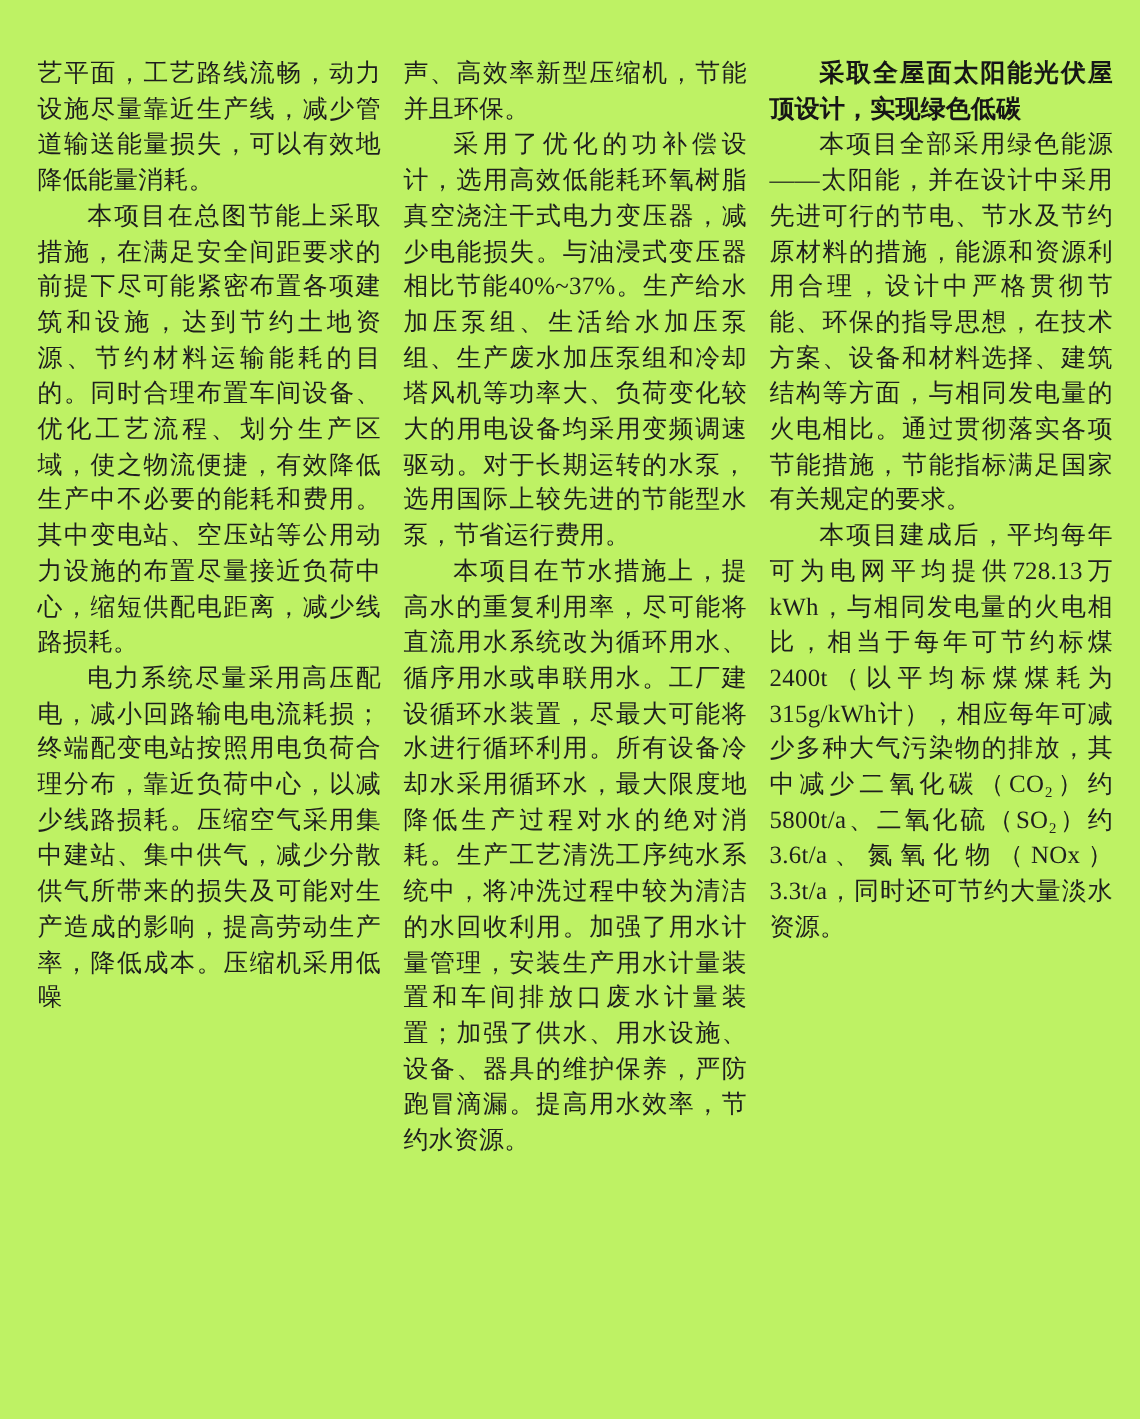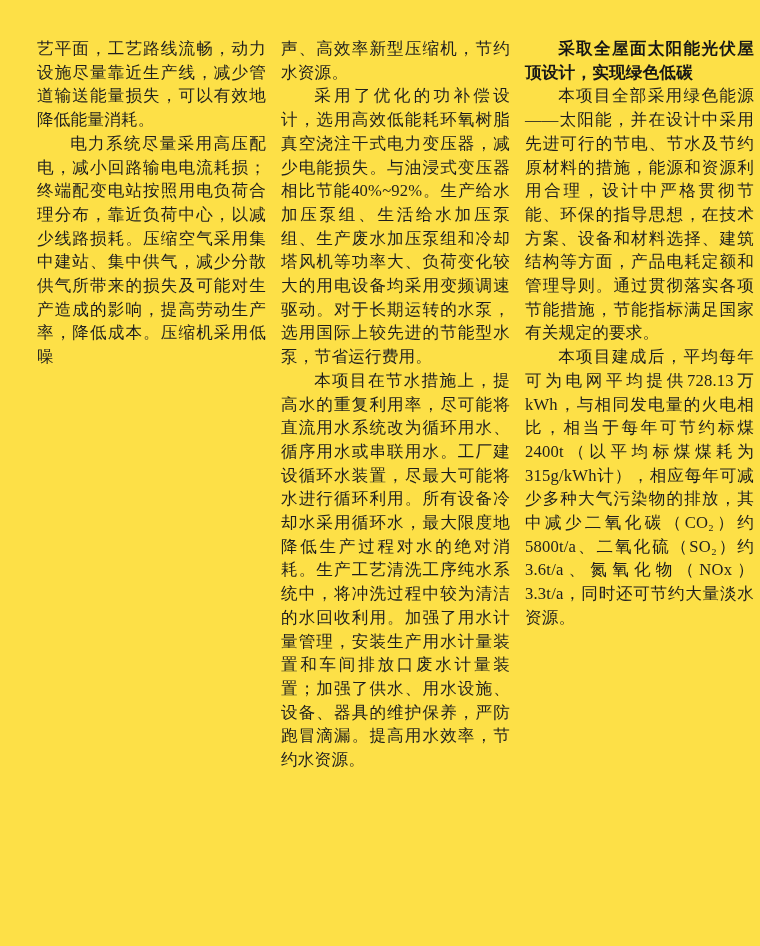--- a/index.html
+++ b/index.html
@@ -9,22 +9,22 @@
   }
   body {
     width: 760px;
     height: 946px;
     overflow: hidden;
   }
   .page {
     box-sizing: border-box;
     width: 760px;
     height: 946px;
-    padding: 37px 19px 0 37px;
-    background: #fde047;
+    padding: 37px 19px 0 25px;
+    background: #bef264;
   }
   .columns {
     display: flex;
     gap: 15px;
   }
   .col {
     flex: 0 0 229px;
     width: 229px;
     font-family: "Liberation Serif", "DejaVu Serif", serif;
     font-size: 16.6px;
@@ -47,26 +47,27 @@
     color: #161616;
   }
 </style>
 </head>
 <body>
 
 <div class="page">
   <div class="columns">
     <div class="col">
         <p class="no-indent">艺平面，工艺路线流畅，动力设施尽量靠近生产线，减少管道输送能量损失，可以有效地降低能量消耗。</p>
+        <p>本项目在总图节能上采取措施，在满足安全间距要求的前提下尽可能紧密布置各项建筑和设施，达到节约土地资源、节约材料运输能耗的目的。同时合理布置车间设备、优化工艺流程、划分生产区域，使之物流便捷，有效降低生产中不必要的能耗和费用。其中变电站、空压站等公用动力设施的布置尽量接近负荷中心，缩短供配电距离，减少线路损耗。</p>
         <p>电力系统尽量采用高压配电，减小回路输电电流耗损；终端配变电站按照用电负荷合理分布，靠近负荷中心，以减少线路损耗。压缩空气采用集中建站、集中供气，减少分散供气所带来的损失及可能对生产造成的影响，提高劳动生产率，降低成本。压缩机采用低噪</p>
       </div>
     <div class="col">
-        <p class="no-indent">声、高效率新型压缩机，节约水资源。</p>
-        <p>采用了优化的功补偿设计，选用高效低能耗环氧树脂真空浇注干式电力变压器，减少电能损失。与油浸式变压器相比节能40%~92%。生产给水加压泵组、生活给水加压泵组、生产废水加压泵组和冷却塔风机等功率大、负荷变化较大的用电设备均采用变频调速驱动。对于长期运转的水泵，选用国际上较先进的节能型水泵，节省运行费用。</p>
+        <p class="no-indent">声、高效率新型压缩机，节能并且环保。</p>
+        <p>采用了优化的功补偿设计，选用高效低能耗环氧树脂真空浇注干式电力变压器，减少电能损失。与油浸式变压器相比节能40%~37%。生产给水加压泵组、生活给水加压泵组、生产废水加压泵组和冷却塔风机等功率大、负荷变化较大的用电设备均采用变频调速驱动。对于长期运转的水泵，选用国际上较先进的节能型水泵，节省运行费用。</p>
         <p>本项目在节水措施上，提高水的重复利用率，尽可能将直流用水系统改为循环用水、循序用水或串联用水。工厂建设循环水装置，尽最大可能将水进行循环利用。所有设备冷却水采用循环水，最大限度地降低生产过程对水的绝对消耗。生产工艺清洗工序纯水系统中，将冲洗过程中较为清洁的水回收利用。加强了用水计量管理，安装生产用水计量装置和车间排放口废水计量装置；加强了供水、用水设施、设备、器具的维护保养，严防跑冒滴漏。提高用水效率，节约水资源。</p>
       </div>
     <div class="col">
         <p class="heading">采取全屋面太阳能光伏屋顶设计，实现绿色低碳</p>
-        <p>本项目全部采用绿色能源——太阳能，并在设计中采用先进可行的节电、节水及节约原材料的措施，能源和资源利用合理，设计中严格贯彻节能、环保的指导思想，在技术方案、设备和材料选择、建筑结构等方面，产品电耗定额和管理导则。通过贯彻落实各项节能措施，节能指标满足国家有关规定的要求。</p>
+        <p>本项目全部采用绿色能源——太阳能，并在设计中采用先进可行的节电、节水及节约原材料的措施，能源和资源利用合理，设计中严格贯彻节能、环保的指导思想，在技术方案、设备和材料选择、建筑结构等方面，与相同发电量的火电相比。通过贯彻落实各项节能措施，节能指标满足国家有关规定的要求。</p>
         <p>本项目建成后，平均每年可为电网平均提供728.13万kWh，与相同发电量的火电相比，相当于每年可节约标煤2400t（以平均标煤煤耗为315g/kWh计），相应每年可减少多种大气污染物的排放，其中减少二氧化碳（CO₂）约5800t/a、二氧化硫（SO₂）约3.6t/a、氮氧化物（NOx）3.3t/a，同时还可节约大量淡水资源。</p>
       </div>
   </div>
 </div>
 
 </body></html>

